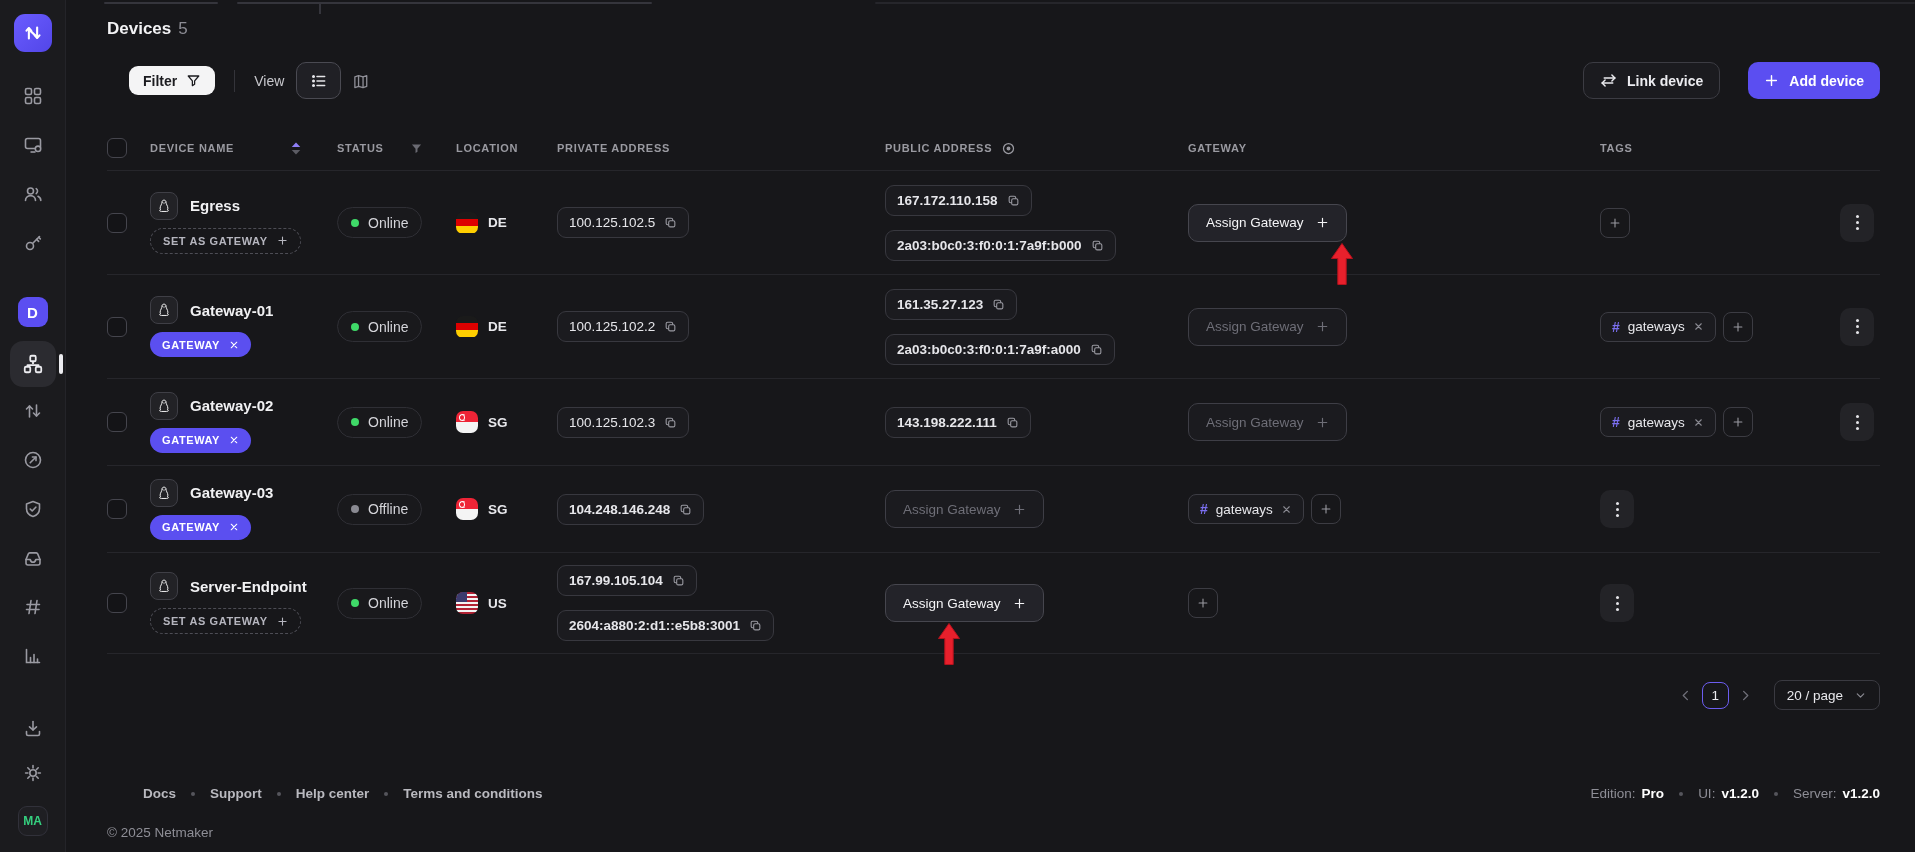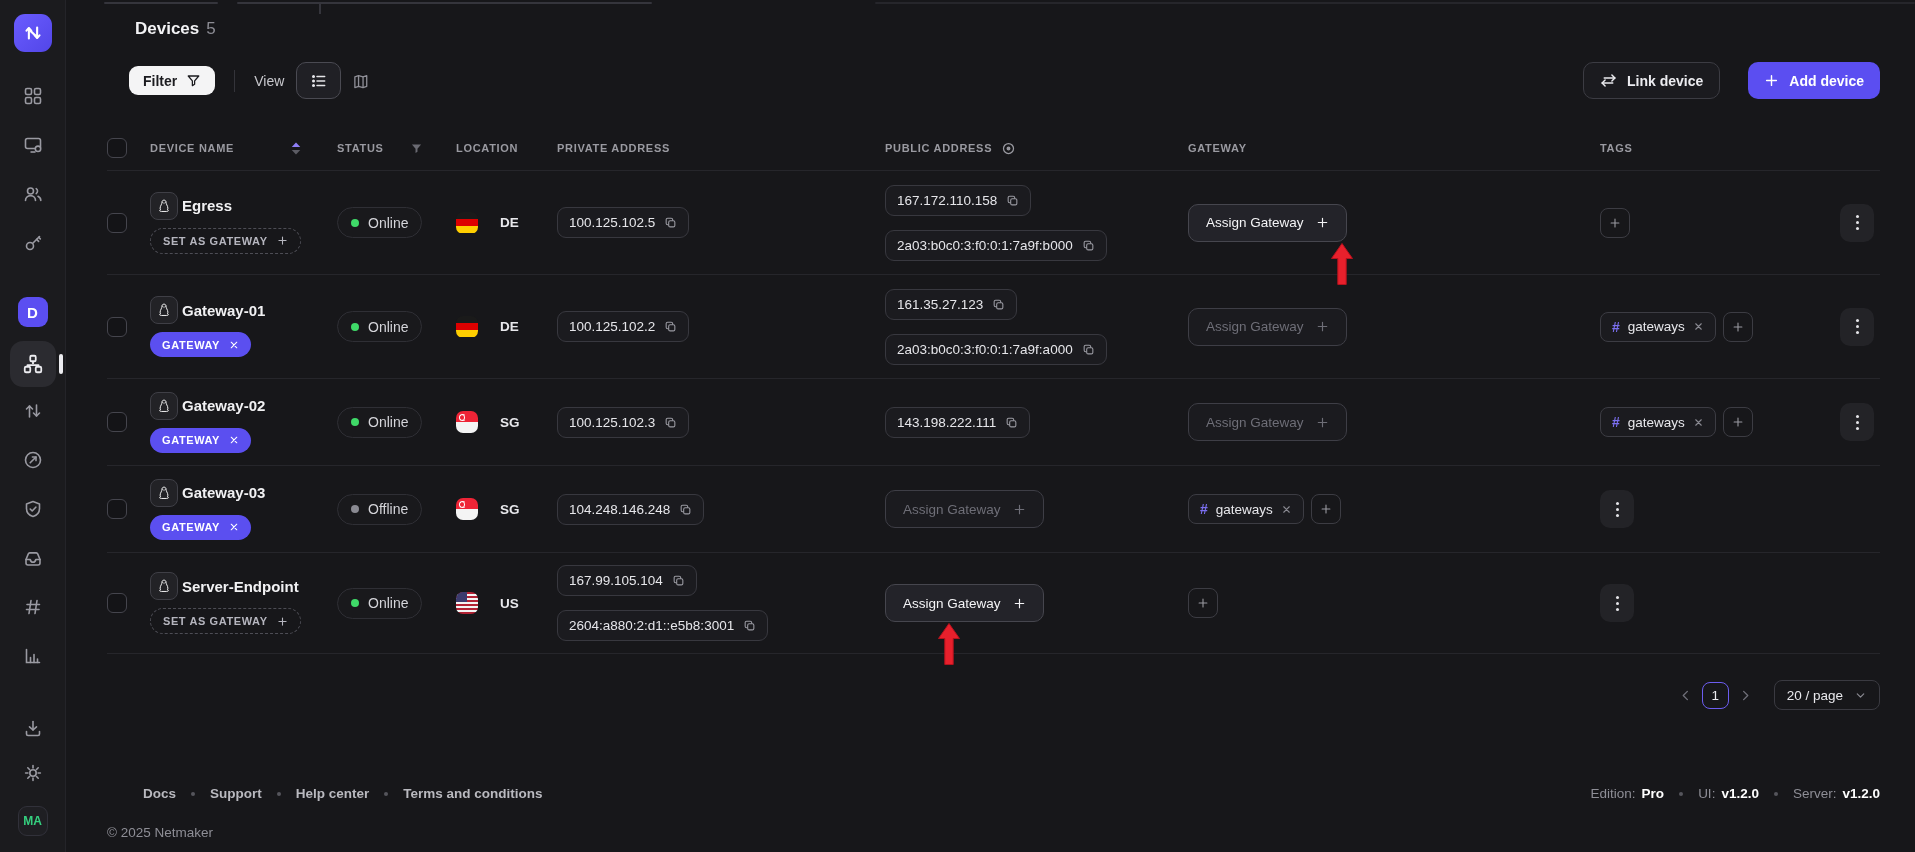--- a/index.html
+++ b/index.html
@@ -50,21 +50,21 @@
   .side-bottom { margin-top:auto; display:flex; flex-direction:column; align-items:center; padding-bottom:16px; }
   .user-avatar {
     margin-top:21px; width:30px; height:30px; border-radius:9px;
     background:#1f1f23; border:1px solid #31313a;
     color:#35d07f; font-weight:700; font-size:12px;
     display:flex; align-items:center; justify-content:center;
   }
 
   
   .main { position:absolute; left:66px; top:0; width:1849px; height:852px; padding:0 35px 0 41px; }
-  .page-title { margin-top:19px; font-size:17px; font-weight:700; color:#f2f2f4;margin-left:28px; }
+  .page-title { margin-top:19px; font-size:17px; font-weight:700; color:#f2f2f4; }
   .page-title .count { color:#8c8c94; font-weight:400; margin-left:7px; }
 
   
   .toolbar { margin-top:23px; display:flex; align-items:center; height:37px; }
   .searchbox {
     width:248px; height:37px; border:1px solid #3a3a41; border-radius:10px; background:#1b1b1f;
     display:flex; align-items:center; padding:0 12px; gap:9px; color:#8a8a92;
   }
   .searchbox input {
     background:transparent; border:none; outline:none; color:#d8d8dd;
@@ -108,21 +108,21 @@
   .thead { height:45px; border-bottom:1px solid #26262b; }
   .th { font-size:11px; font-weight:700; letter-spacing:.7px; color:#9a9aa1;
         display:flex; align-items:center; }
   .trow { border-bottom:1px solid #26262b; position:relative; }
   .rh-tall { height:104px; } .rh-short { height:87px; } .rh-tall2 { height:101px; }
 
   .checkbox {
     width:20px; height:20px; border:1.5px solid #45454d; border-radius:6px; background:#141417; cursor:pointer;
   }
   .cell-device { display:flex; flex-direction:column; gap:8px; align-items:flex-start; }
-  .device-top { display:flex; align-items:center; gap:4px; }
+  .device-top { display:flex; align-items:center; gap:12px; }
   .os-badge {
     width:28px; height:28px; border:1px solid #3f3f46; border-radius:8px; background:#222226;
     display:flex; align-items:center; justify-content:center;
   }
   .device-name { font-size:15px; font-weight:700; color:#f1f1f3; }
   .badge-dashed {
     height:26px; border:1px dashed #4d4d55; border-radius:14px; padding:0 12px; background:transparent;
     display:flex; align-items:center; gap:9px; color:#b6b6bf; font-size:11px; font-weight:600;
     letter-spacing:.6px; cursor:pointer; font-family:inherit;
   }
@@ -140,27 +140,27 @@
   .sdot.online { background:#3fd968; }
   .sdot.offline { background:#8a8a92; }
   .cell-loc { display:flex; align-items:center; gap:10px; }
   .flag { width:22px; height:22px; border-radius:7px; overflow:hidden; display:flex; flex-direction:column; position:relative; }
   .flag-de .s1 { flex:1; background:#1a1a1a; } .flag-de .s2 { flex:1; background:#d00; } .flag-de .s3 { flex:1; background:#ffce00; }
   .flag-sg .s1 { flex:1; background:#ee2436; } .flag-sg .s2 { flex:1; background:#f4f4f4; }
   .flag-sg::after { content:""; position:absolute; left:3px; top:3px; width:5px; height:5px; border-radius:50%;
     background:transparent; box-shadow:-1px 0 0 0 #fff inset; border:1px solid #fff; border-right-color:transparent; }
   .flag-us { background:repeating-linear-gradient(180deg,#b22234 0 2px,#f4f4f4 2px 4px); }
   .flag-us::after { content:""; position:absolute; left:0; top:0; width:11px; height:10px; background:#3c3b6e; }
-  .cc { font-size:13.5px; font-weight:700; color:#e8e8ec;margin-left:12px; }
+  .cc { font-size:13.5px; font-weight:700; color:#e8e8ec; }
   .addr {
     display:inline-flex; align-items:center; gap:9px; border:1px solid #38383f; border-radius:9px;
     background:#1b1b1f; padding:7px 11px; font-size:13.5px; color:#e6e6ea; white-space:nowrap;
   }
   .copy-btn { background:none; border:none; color:#9a9aa2; cursor:pointer; padding:0; display:flex; }
-  .cell-pub { display:flex; flex-direction:column; gap:14px; align-items:flex-start; }
+  .cell-pub { display:flex; flex-direction:column; gap:14px; align-items:flex-start;font-weight:bold; }
   .btn-assign {
     height:38px; padding:0 17px; border-radius:10px; border:1px solid #3e3e46; background:#1b1b1f;
     display:inline-flex; gap:12px; align-items:center; font-size:13.5px; cursor:pointer; font-family:inherit;
   }
   .btn-assign.bright { color:#f4f4f6; background:#232329; border-color:#46464e; }
   .btn-assign.dim { color:#6e6e77; }
   .red-arrow { position:absolute; top:calc(50% + 19px); z-index:5; }
   .ra-1 { left:142px; } .ra-5 { left:52px; }
   .cell-tags { display:flex; align-items:center; gap:7px; }
   .tag-pill {

